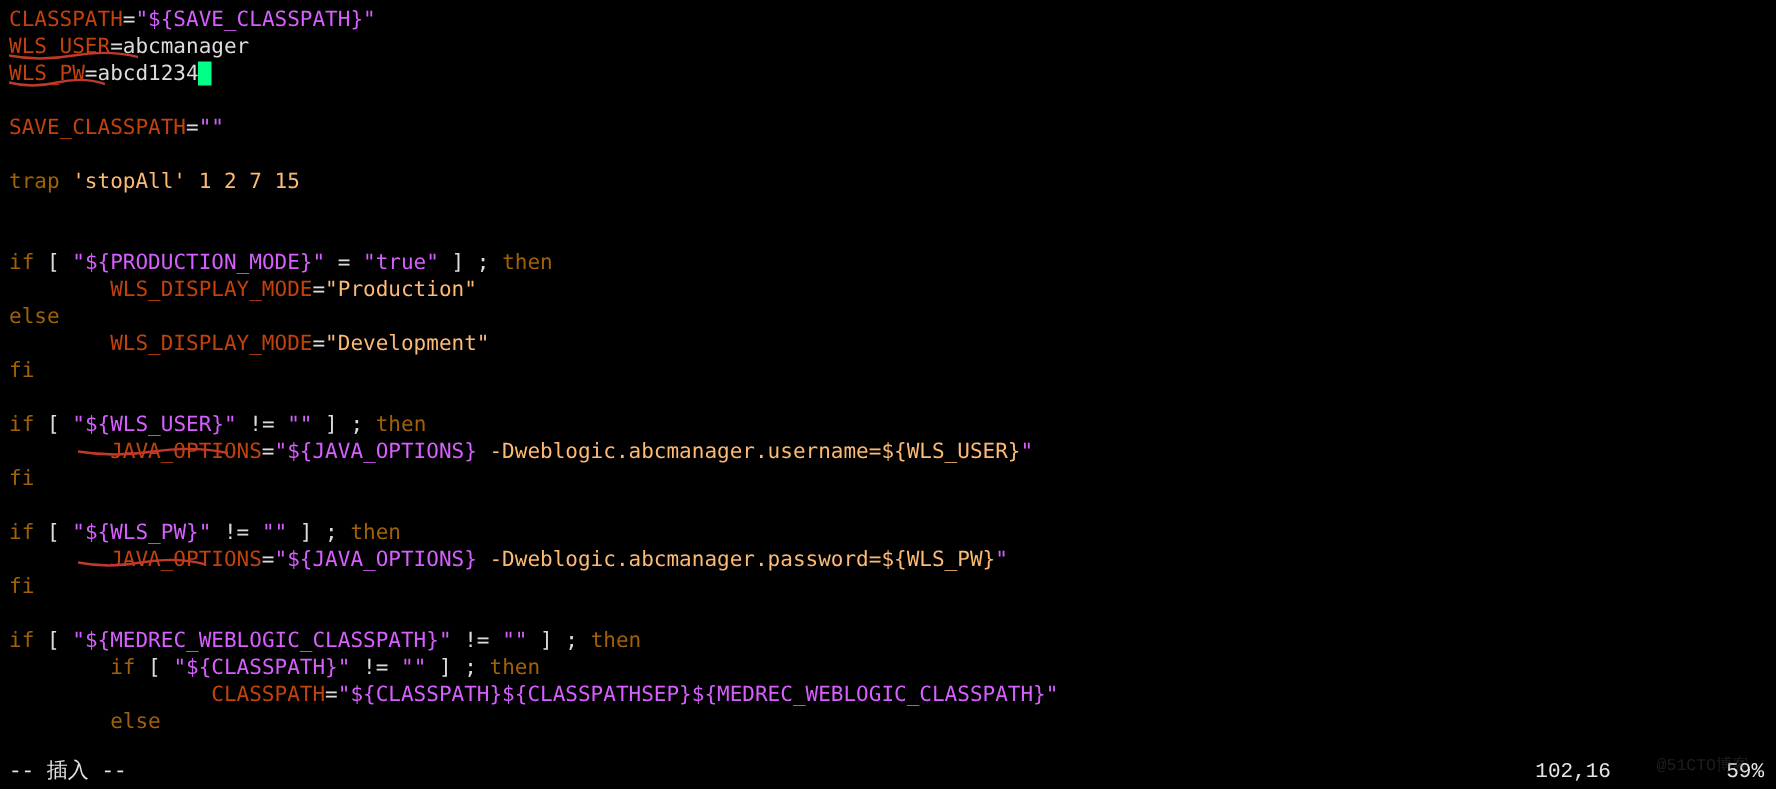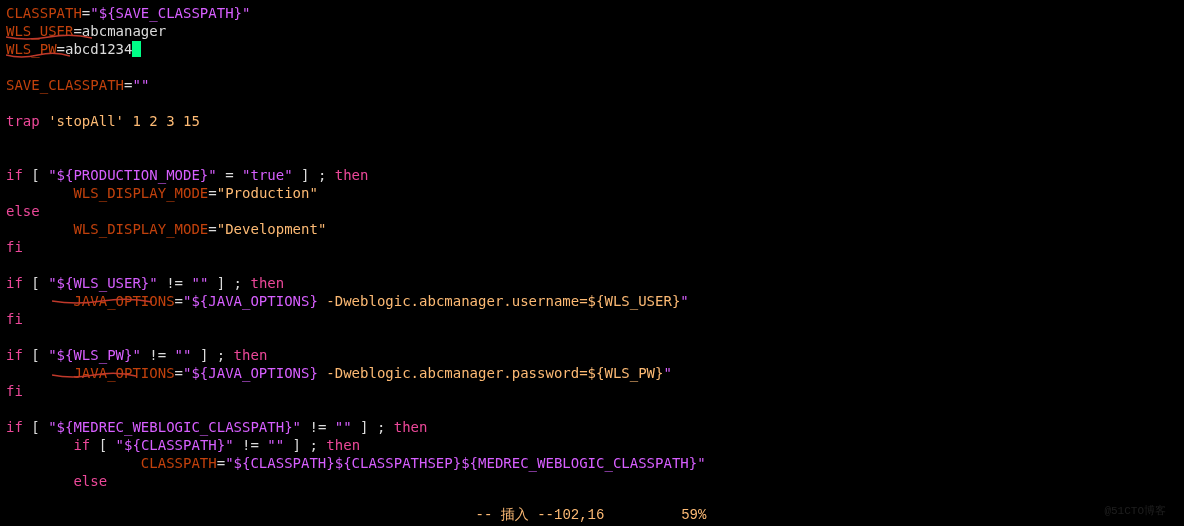--- a/index.html
+++ b/index.html
@@ -1,41 +1,41 @@
 <!DOCTYPE html>
 <html><head>
 <meta charset="utf-8">
 <style>
   html,body{margin:0;padding:0;background:#000;color:#ccc;font-family:Consolas,"Courier New",monospace;font-size:14px;line-height:18px;width:1184px;height:526px;overflow:hidden;position:relative}
   pre{margin:0;padding:4px 6px;white-space:pre}
   .cyan{color:#c2410c}
   .violet{color:#d75fff}
   .white{color:#dcdcdc}
   .red{color:#fdba74}
-  .yellow{color:#ec4899}
+  .yellow{color:#a16207}
   .cur{background:#00ff87;color:#000}
-  .statusbar{position:absolute;bottom:2px;left:6px;right:8px;color:#fdba74;display:flex;justify-content:center;font-family:inherit}
+  .statusbar{position:absolute;bottom:2px;left:6px;right:8px;color:#e5e5e5;display:flex;justify-content:space-between;font-family:inherit}
   .watermark{position:absolute;bottom:6px;right:18px;color:#555;font-size:11px;opacity:.35;pointer-events:none}
   .ul1,.ul2,.ul3,.ul4{position:absolute;height:8px;pointer-events:none}
   .ul1 svg,.ul2 svg,.ul3 svg,.ul4 svg{display:block}
   .ul1{left:6px;top:34px;width:86px}
   .ul2{left:6px;top:52px;width:64px}
   .ul3{left:52px;top:298px;width:100px}
   .ul4{left:52px;top:372px;width:84px}
 </style>
 </head>
 <body>
 
 <pre><span class="cyan">CLASSPATH</span><span class="white">=</span><span class="violet">"${SAVE_CLASSPATH}"</span>
 <span class="cyan">WLS_USER</span><span class="white">=abcmanager</span>
 <span class="cyan">WLS_PW</span><span class="white">=abcd1234</span><span class="cur"> </span>
 
 <span class="cyan">SAVE_CLASSPATH</span><span class="white">=</span><span class="violet">""</span>
 
-<span class="yellow">trap</span><span class="red"> 'stopAll' </span><span class="red">1 2 3 15</span>
+<span class="yellow">trap</span><span class="red"> 'stopAll' </span><span class="red">1 2 7 15</span>
 
 
 <span class="yellow">if</span><span class="white"> [ </span><span class="violet">"${PRODUCTION_MODE}"</span><span class="white"> = </span><span class="violet">"true"</span><span class="white"> ] ; </span><span class="yellow">then</span>
 <span class="cyan">        WLS_DISPLAY_MODE</span><span class="white">=</span><span class="red">"Production"</span>
 <span class="yellow">else</span>
 <span class="cyan">        WLS_DISPLAY_MODE</span><span class="white">=</span><span class="red">"Development"</span>
 <span class="yellow">fi</span>
 
 <span class="yellow">if</span><span class="white"> [ </span><span class="violet">"${WLS_USER}"</span><span class="white"> != </span><span class="violet">""</span><span class="white"> ] ; </span><span class="yellow">then</span>
 <span class="cyan">        JAVA_OPTIONS</span><span class="white">=</span><span class="violet">"${JAVA_OPTIONS}</span><span class="red"> -Dweblogic.abcmanager.username=${WLS_USER}</span><span class="violet">"</span>

